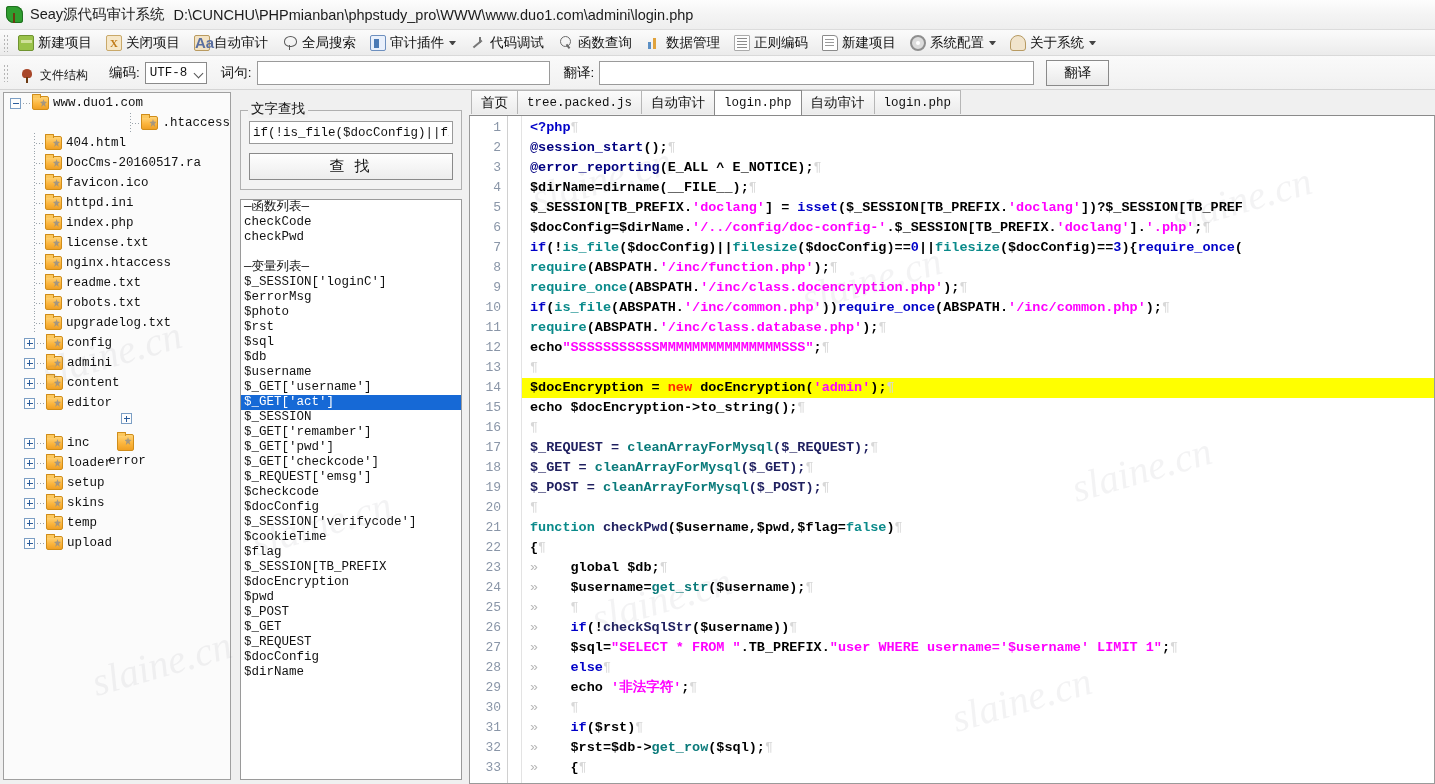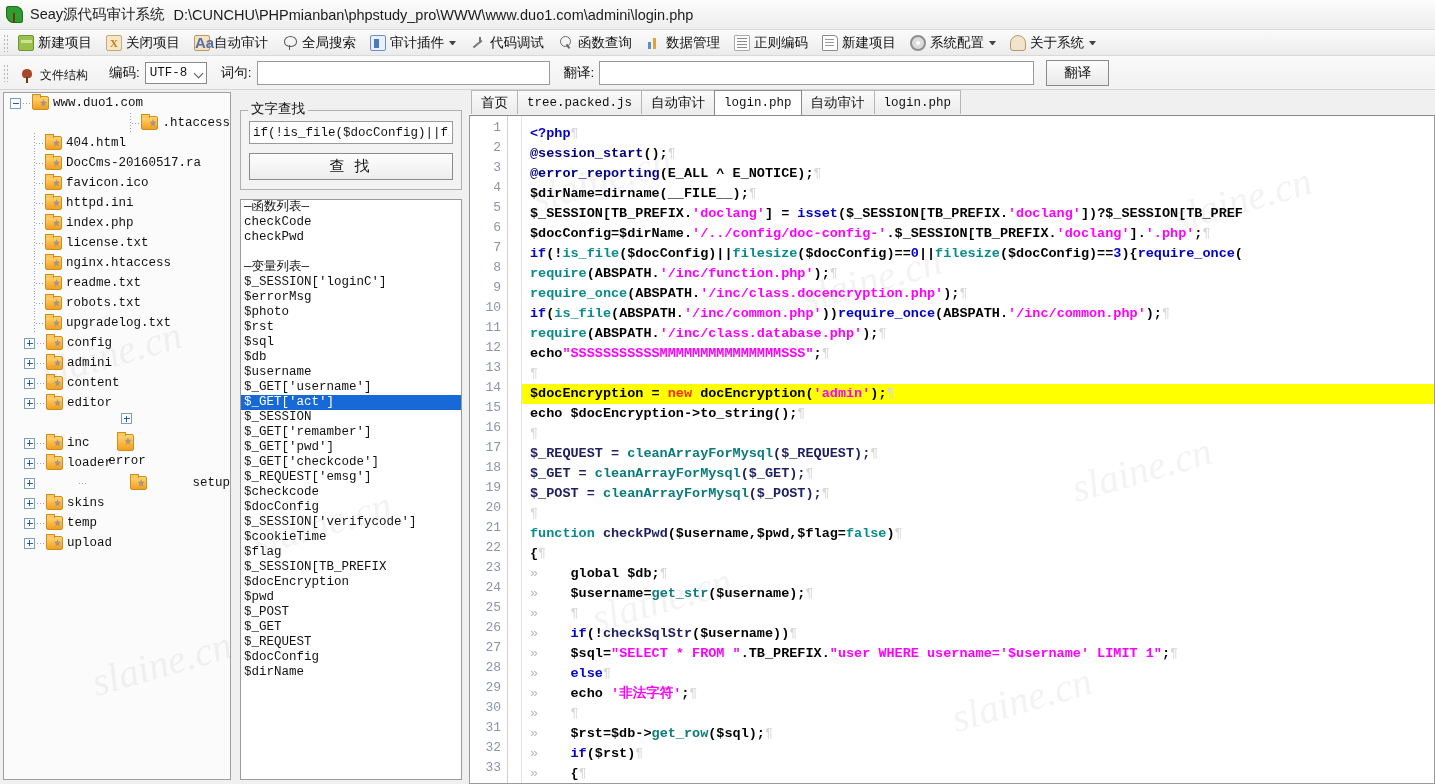--- a/index.html
+++ b/index.html
@@ -409,21 +409,21 @@
   }
   .fold {
     width:14px; flex:0 0 14px;
     background:#fff;
     border-right:1px solid #e3e3e3;
     padding-top:2px;
   }
   .fold .fl { height:20px; }
   .code {
     flex:1 1 auto;
-    padding-top:8px;
+    padding-top:2px;
     overflow:hidden;
     position:relative;
     min-width:0;
   }
   .cl {
     height:20px;
     line-height:20px;
     font-family:"Liberation Mono", monospace;
     font-size:13.5px;
     font-weight:bold;
@@ -673,21 +673,21 @@
             <span class="dots"></span>
             <span class="ficon"></span>
             <span class="tlabel">inc</span>
           </div>
           <div class="tnode" style="padding-left: 20px;">
             <span class="expander plus"></span>
             <span class="dots"></span>
             <span class="ficon"></span>
             <span class="tlabel">loader</span>
           </div>
-          <div class="tnode" style="padding-left: 20px; justify-content: space-between;">
+          <div class="tnode" style="padding-left: 20px;">
             <span class="expander plus"></span>
             <span class="dots"></span>
             <span class="ficon"></span>
             <span class="tlabel">setup</span>
           </div>
           <div class="tnode" style="padding-left: 20px;">
             <span class="expander plus"></span>
             <span class="dots"></span>
             <span class="ficon"></span>
             <span class="tlabel">skins</span>
@@ -853,22 +853,22 @@
             <div class="cl"><span class="kw2">function</span><span class="pl"> </span><span class="var">checkPwd</span><span class="pl">($username,$pwd,$flag=</span><span class="kw2">false</span><span class="pl">)</span><span class="pilcrow">¶</span></div>
             <div class="cl"><span class="pl">{</span><span class="pilcrow">¶</span></div>
             <div class="cl"><span class="arrow">»</span><span class="pl">    global</span><span class="pl"> $db;</span><span class="pilcrow">¶</span></div>
             <div class="cl"><span class="arrow">»</span><span class="pl">    $username=</span><span class="fn">get_str</span><span class="pl">($username);</span><span class="pilcrow">¶</span></div>
             <div class="cl"><span class="arrow">»</span><span class="pl">    </span><span class="pilcrow">¶</span></div>
             <div class="cl"><span class="arrow">»</span><span class="pl">    </span><span class="kw">if</span><span class="pl">(!</span><span class="var">checkSqlStr</span><span class="pl">($username))</span><span class="pilcrow">¶</span></div>
             <div class="cl"><span class="arrow">»</span><span class="pl">    $sql=</span><span class="str">"SELECT * FROM "</span><span class="pl">.TB_PREFIX.</span><span class="str">"user WHERE username='$username' LIMIT 1"</span><span class="pl">;</span><span class="pilcrow">¶</span></div>
             <div class="cl"><span class="arrow">»</span><span class="pl">    </span><span class="kw">else</span><span class="pilcrow">¶</span></div>
             <div class="cl"><span class="arrow">»</span><span class="pl">    echo </span><span class="str">'非法字符'</span><span class="pl">;</span><span class="pilcrow">¶</span></div>
             <div class="cl"><span class="arrow">»</span><span class="pl">    </span><span class="pilcrow">¶</span></div>
+            <div class="cl"><span class="arrow">»</span><span class="pl">    </span><span class="kw">if</span><span class="pl">($rst)</span><span class="pilcrow">¶</span></div>
             <div class="cl"><span class="arrow">»</span><span class="pl">    $rst=$db-&gt;</span><span class="fn">get_row</span><span class="pl">($sql);</span><span class="pilcrow">¶</span></div>
-            <div class="cl"><span class="arrow">»</span><span class="pl">    </span><span class="kw">if</span><span class="pl">($rst)</span><span class="pilcrow">¶</span></div>
             <div class="cl"><span class="arrow">»</span><span class="pl">    {</span><span class="pilcrow">¶</span></div>
           </div>
         <div class="wm" style="left:60px;  top:40px;">slaine.cn</div>
         <div class="wm" style="left:330px; top:140px;">slaine.cn</div>
         <div class="wm" style="left:600px; top:330px;">slaine.cn</div>
         <div class="wm" style="left:120px; top:460px;">slaine.cn</div>
         <div class="wm" style="left:480px; top:560px;">slaine.cn</div>
         <div class="wm" style="left:700px; top:60px;">slaine.cn</div>
       </div>
     </div>

